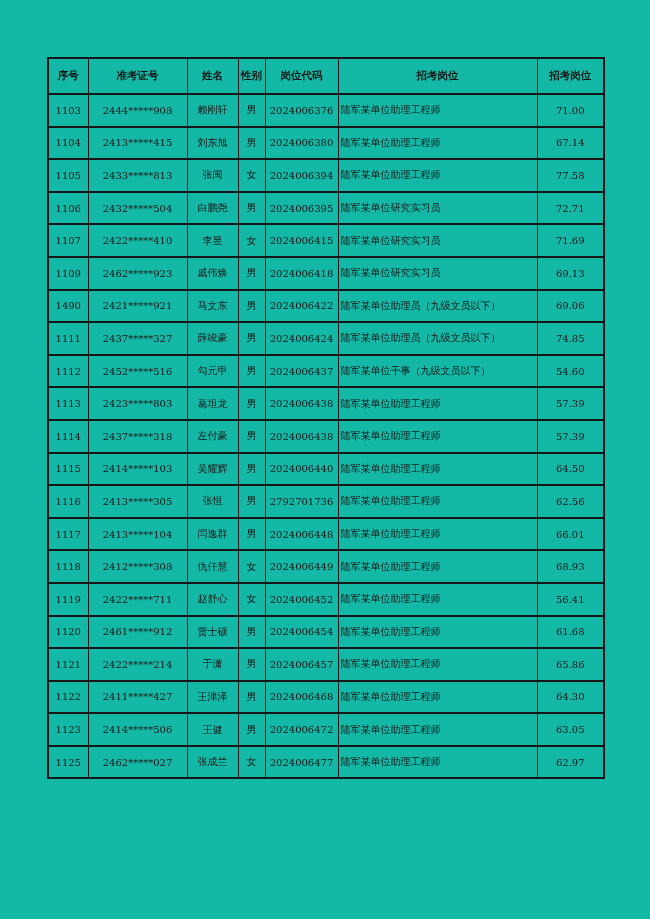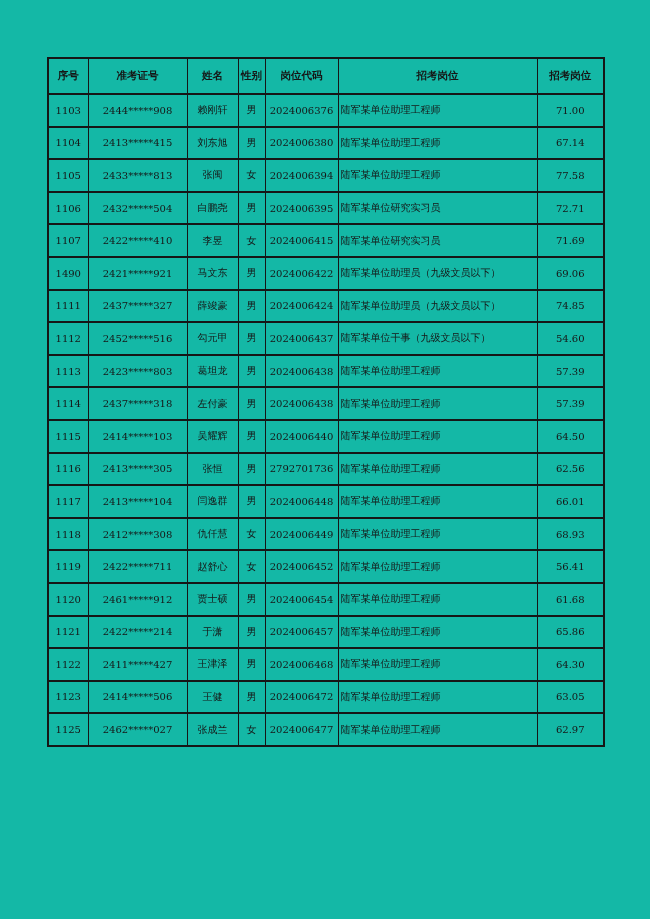--- a/index.html
+++ b/index.html
@@ -125,20 +125,29 @@
         <tr>
           <td>1107</td>
           <td>2422*****410</td>
           <td>李昱</td>
           <td>女</td>
           <td>2024006415</td>
           <td class="pos">陆军某单位研究实习员</td>
           <td>71.69</td>
         </tr>
         <tr>
+          <td>1109</td>
+          <td>2462*****923</td>
+          <td>戚伟焕</td>
+          <td>男</td>
+          <td>2024006418</td>
+          <td class="pos">陆军某单位研究实习员</td>
+          <td>69.13</td>
+        </tr>
+        <tr>
           <td>1490</td>
           <td>2421*****921</td>
           <td>马文东</td>
           <td>男</td>
           <td>2024006422</td>
           <td class="pos">陆军某单位助理员（九级文员以下）</td>
           <td>69.06</td>
         </tr>
         <tr>
           <td>1111</td>

